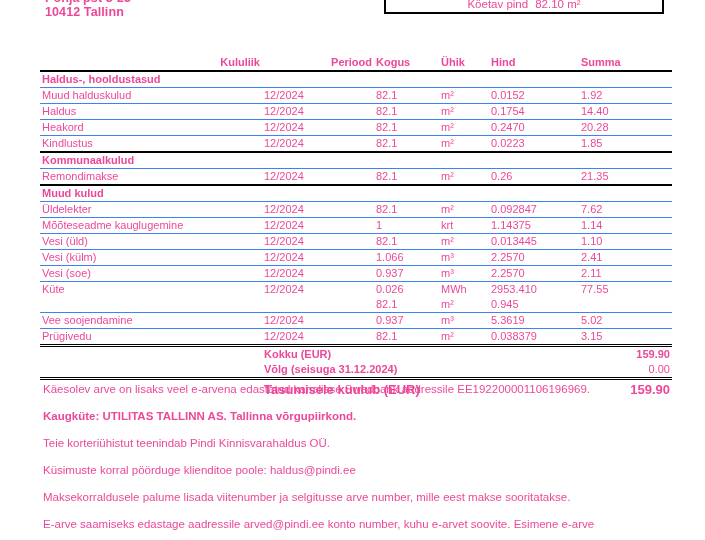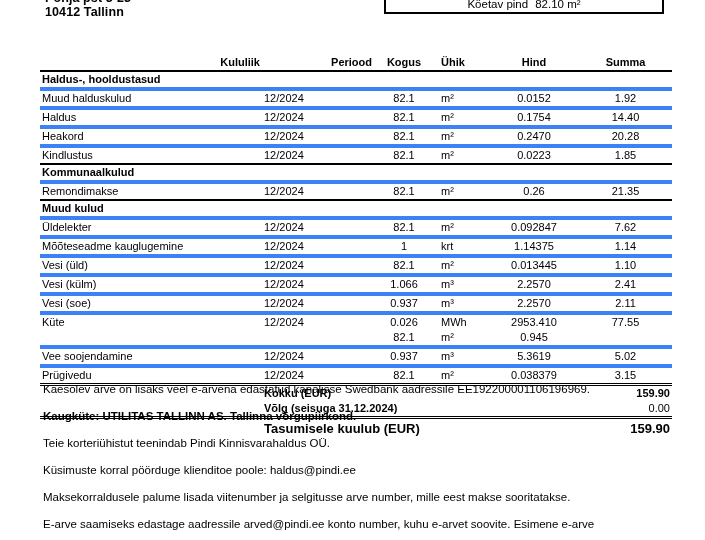--- a/index.html
+++ b/index.html
@@ -3,21 +3,21 @@
 <meta charset="utf-8">
 <style>
   html, body { margin: 0; padding: 0; background: #ffffff; }
   .page {
     position: relative;
     width: 705px;
     height: 540px;
     background: #ffffff;
     overflow: hidden;
     font-family: "Liberation Sans", "DejaVu Sans", sans-serif;
-    color: #000000;
+    color: #ec4899;
   }
   
   .address {
     position: absolute;
     left: 45px;
     top: -9px;
     font-weight: bold;
     font-size: 12.5px;
     line-height: 14px;
     letter-spacing: 0.1px;
@@ -54,26 +54,26 @@
   table.cost col.c-sum    { width: 93px; }
   table.cost th, table.cost td {
     padding: 1px 2px;
     height: 13px;
     line-height: 13px;
     overflow: hidden;
     white-space: nowrap;
     vertical-align: middle;
   }
   table.cost th { text-align: right; font-weight: bold; }
-  table.cost .num  { text-align: center; }
+  table.cost .num  { text-align: left; }
   table.cost .unit { text-align: left; padding-left: 7px; }
   thead tr { border-bottom: 2px solid #000; }
   tr.section { border-top: 2px solid #000; }
   tr.section td { font-weight: bold; }
-  tr.data { border-top: 4px solid #3b82f6; }
+  tr.data { border-top: 1px solid #3b82f6; }
   tr.cont { border-top: none; }
   tr.total-first { border-top: 3px double #000; }
   tr.total td.tlabel { font-weight: bold; }
   tr.total.plain td.tlabel { font-weight: bold; }
   tr.total td.tvalue { text-align: right; font-weight: bold; }
   tr.total.plain td.tvalue { font-weight: normal; margin-top: 46px; }
   tr.grand { border-top: 3px double #000; }
   tr.grand td { font-size: 13px; font-weight: bold; height: 17px; line-height: 17px; }
   tr.grand td.tvalue { text-align: right; }
   

